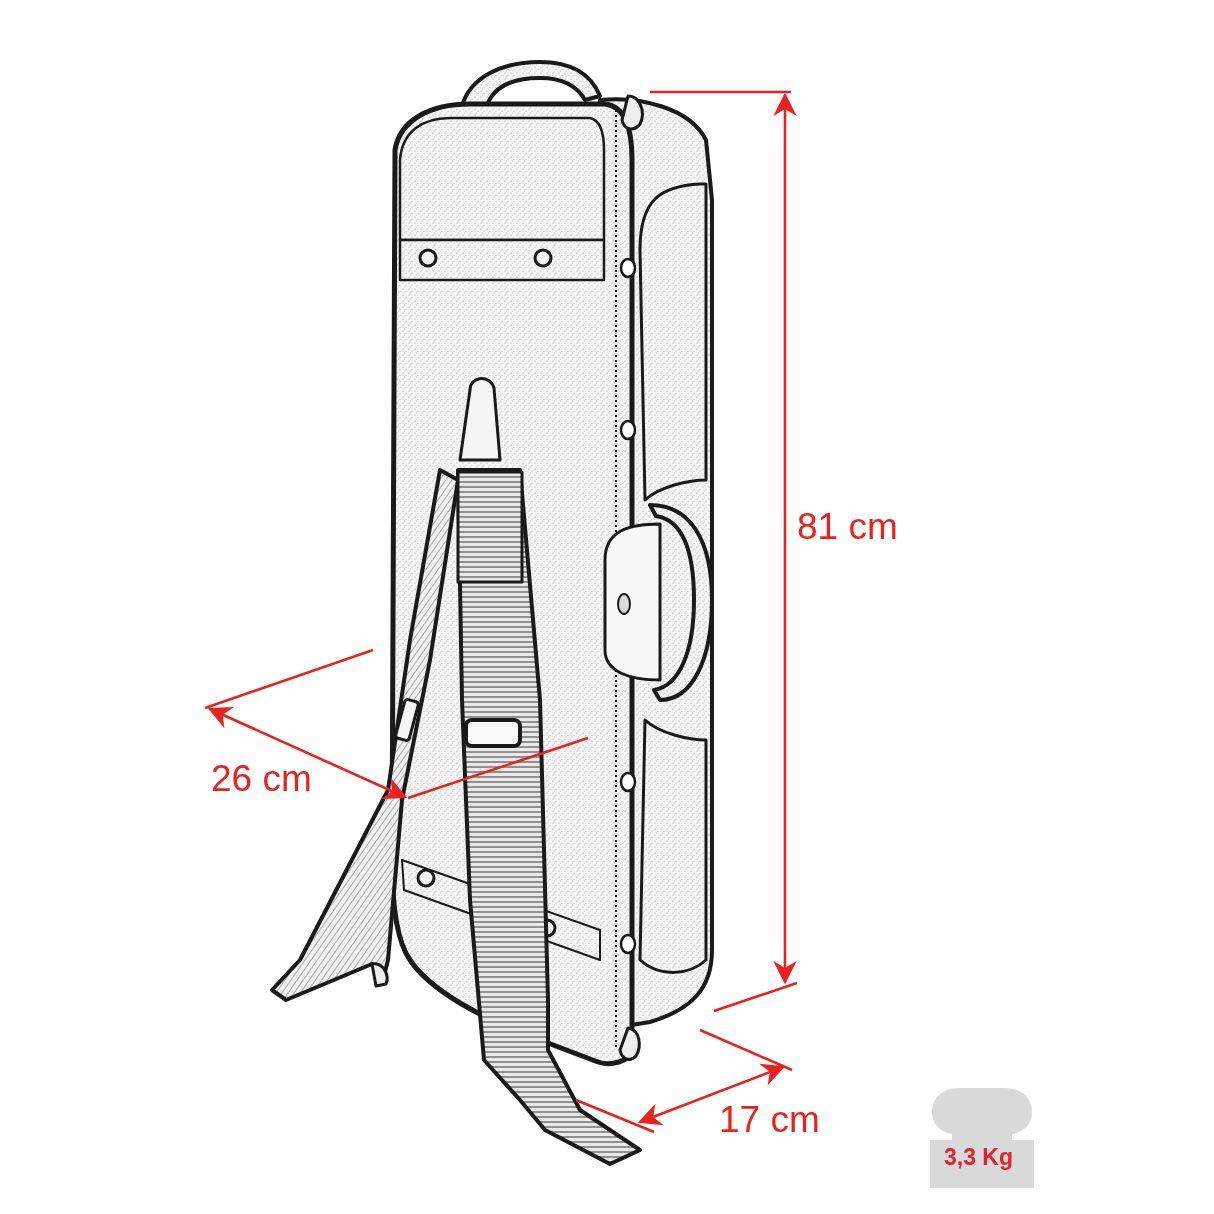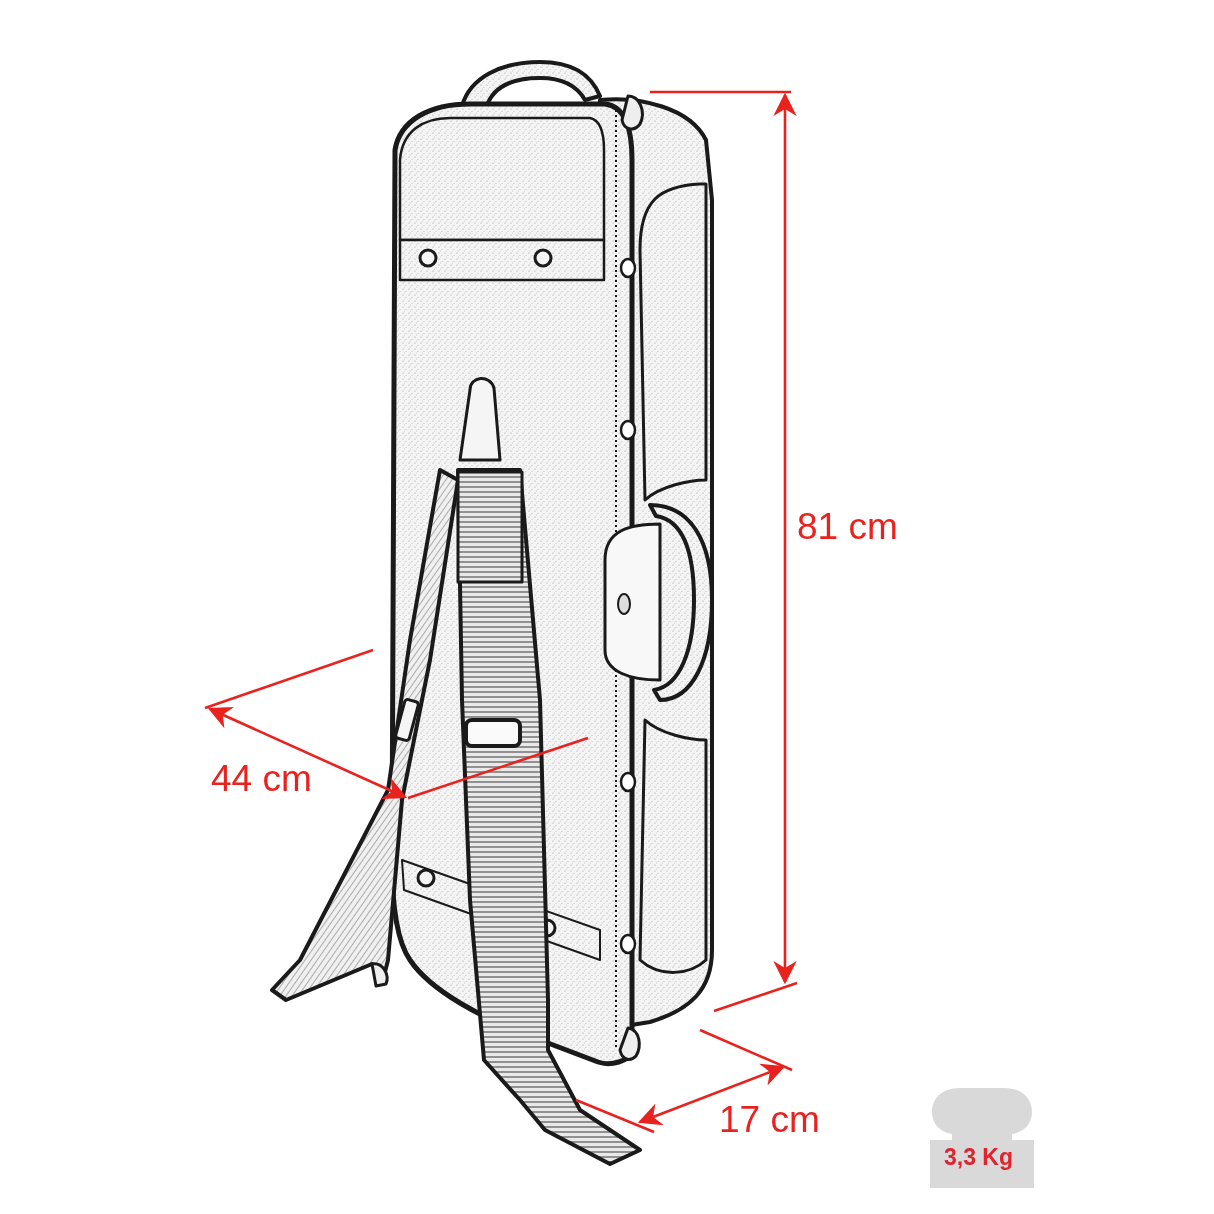--- a/index.html
+++ b/index.html
@@ -139,21 +139,21 @@
       <line x1="210" y1="709" x2="405" y2="797" marker-start="url(#arrow)" marker-end="url(#arrow)"></line>
 
       <line x1="700" y1="1030" x2="792" y2="1070"></line>
       <line x1="576" y1="1100" x2="654" y2="1132"></line>
       <line x1="640" y1="1122" x2="783" y2="1067" marker-start="url(#arrow)" marker-end="url(#arrow)"></line>
     </g>
   </svg>
 
   
   <div class="dim-label" style="left:797px; top:508px;">81 cm</div>
-  <div class="dim-label" style="left:211px; top:760px;">44 cm</div>
+  <div class="dim-label" style="left:211px; top:760px;">26 cm</div>
   <div class="dim-label" style="left:719px; top:1101px;">17 cm</div>
 
   
   <div id="weight-badge">
     <svg width="104" height="102" viewBox="0 0 104 102">
       <path d="M30,2 L74,2 C94,2 102,14 102,26 C102,38 94,46 82,48 L82,54 L104,54 L104,102 L0,102 L0,54 L22,54 L22,48 C10,46 2,38 2,26 C2,14 10,2 30,2 Z" fill="#d9d9d9"></path>
     </svg>
     <div id="weight-label">3,3 Kg</div>
   </div>
 </div>

